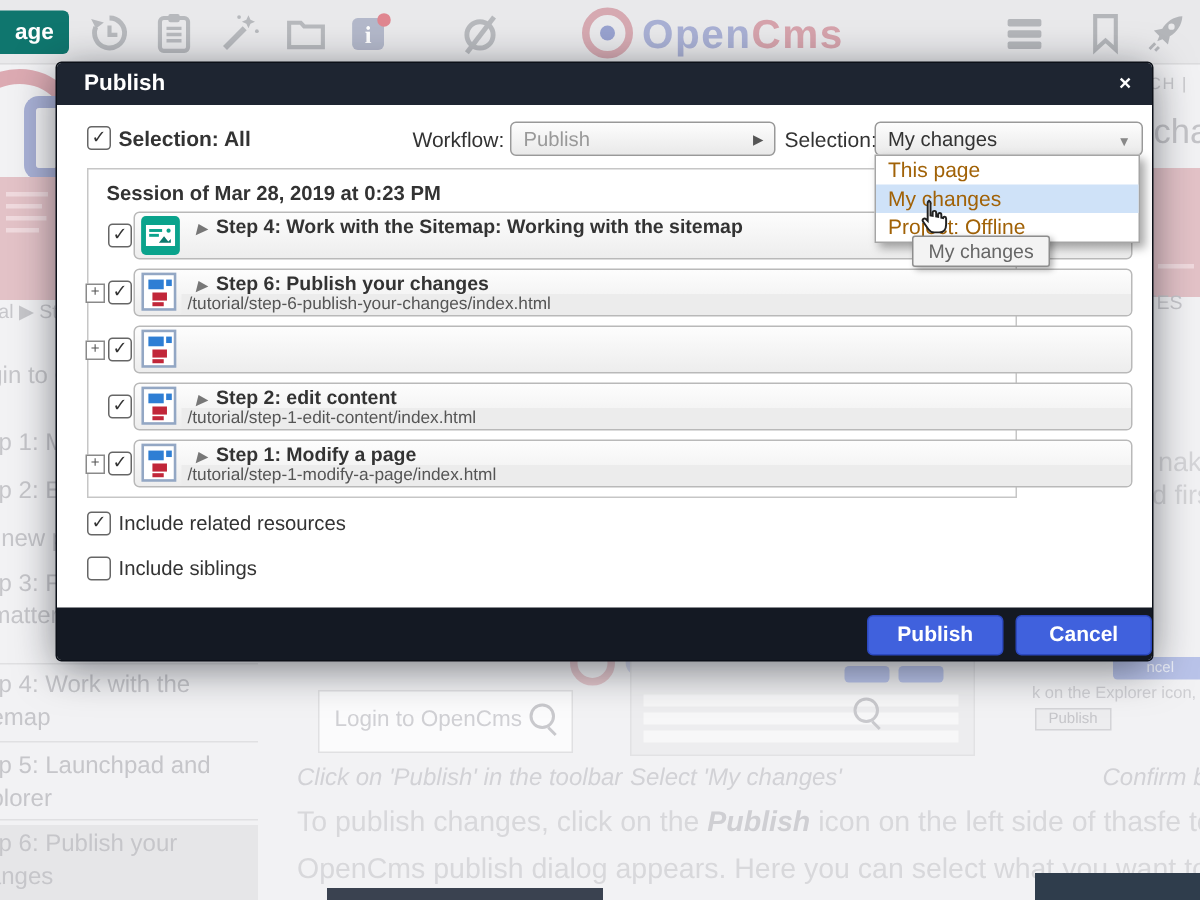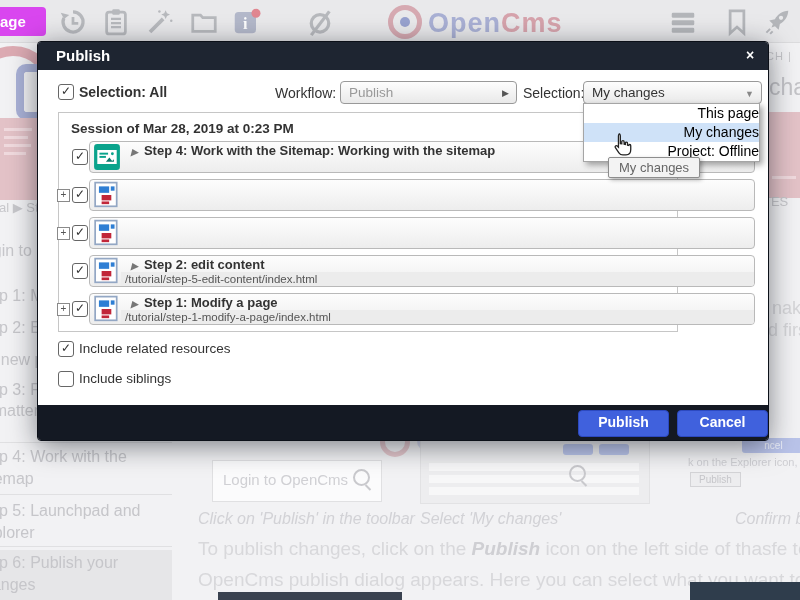--- a/index.html
+++ b/index.html
@@ -2,22 +2,22 @@
 <html><head>
 <meta charset="utf-8">
 <style>
   html,body{margin:0;padding:0;}
   body{width:800px;height:600px;overflow:hidden;position:relative;
        font-family:"Liberation Sans",sans-serif;background:#f2f2f4;}
   .abs{position:absolute;}
   
   #toolbar{left:0;top:0;width:800px;height:42px;background:#e9e9eb;border-bottom:1px solid #dcdcde;z-index:2;}
   .tb-ic{position:absolute;top:7px;width:30px;height:30px;}
-  #page-chip{left:0;top:7px;width:46px;height:29px;background:#d946ef;border-radius:0 4px 4px 0;
-             color:#fff;font-weight:bold;font-size:15px;line-height:29px;text-align:left;}
+  #page-chip{left:0;top:7px;width:46px;height:29px;background:#0f766e;border-radius:0 4px 4px 0;
+             color:#fff;font-weight:bold;font-size:15px;line-height:29px;text-align:center;}
   #tb-logo{left:388px;top:5px;height:34px;display:flex;align-items:flex-end;}
   .logo-ring{width:24px;height:24px;border:5px solid #d6a9b1;border-radius:50%;position:relative;}
   .logo-ring i{position:absolute;left:7px;top:7px;width:10px;height:10px;border-radius:50%;background:#98a2cf;}
   .logo-txt{font-size:27px;font-weight:bold;letter-spacing:1px;margin-left:6px;}
   .lg-open{color:#a9b0d4;} .lg-cms{color:#d6a3ac;}
   
   #bgpage{z-index:1;}
   .frag{color:#c7c7cb;white-space:nowrap;}
   .side-item{left:-25px;font-size:16px;color:#c6c6ca;white-space:nowrap;}
   .sep{left:0;width:172px;height:1px;background:#e0e0e2;}
@@ -53,21 +53,21 @@
   .res-box{position:absolute;left:30px;top:0;width:666px;height:32px;border:1px solid #b9b9b9;border-radius:4px;
            background:linear-gradient(#fdfdfd,#ededed);box-sizing:border-box;display:flex;overflow:hidden;}
   .res-ic{width:28px;height:28px;margin:1px 0 0 3px;flex:0 0 28px;}
   .res-text{flex:1;display:flex;flex-direction:column;min-width:0;}
   .res-title{height:16px;font-size:13px;font-weight:bold;color:#333;padding:1px 0 0 10px;white-space:nowrap;}
   .tri{color:#777;font-size:9px;margin-right:6px;}
   .res-path{height:14px;background:#ececec;font-size:11.5px;color:#555;padding:1px 0 0 4px;white-space:nowrap;}
   
   #ddown{left:545px;top:61px;width:175px;background:#fff;border:1px solid #a5a5a5;z-index:6;
          box-shadow:3px 3px 6px rgba(0,0,0,.35);}
-  .dd-opt{height:19px;font-size:14px;color:#000000;line-height:19px;padding-left:8px;cursor:pointer;text-align:right;}
+  .dd-opt{height:19px;font-size:14px;color:#a16207;line-height:19px;padding-left:8px;cursor:pointer;}
   .dd-hl{background:#cfe2f8;}
   #tooltip{left:570px;top:115px;z-index:7;background:#f3f3f3;border:1px solid #8d8d8d;border-radius:2px;
            box-shadow:2px 2px 4px rgba(0,0,0,.3);font-size:13px;color:#666;padding:2px 10px;white-space:nowrap;}
   #cursor{left:572px;top:90px;z-index:8;}
 </style>
 </head>
 <body>
 
 <div id="bgpage" class="abs" style="left:0;top:42px;width:800px;height:558px;">
 
@@ -271,20 +271,24 @@
       <div class="res-box">
         <span class="res-ic">
           <svg width="28" height="28" viewBox="0 0 26 26">
               <rect x="2" y="1.5" width="20" height="22" fill="#fff" stroke="#93a7c4" stroke-width="1.6"></rect>
               <rect x="5.5" y="5" width="9.5" height="6" fill="#2e7ed4"></rect>
               <rect x="16.5" y="5" width="3.5" height="4" fill="#2e7ed4"></rect>
               <rect x="8" y="13" width="9" height="5" fill="#c12639"></rect>
               <rect x="8" y="19" width="7" height="2.5" fill="#c12639"></rect>
             </svg>
         </span>
+        <div class="res-text">
+          <div class="res-title"><i class="tri">▶</i><span>Step 6: Publish your changes</span></div>
+          <div class="res-path">/tutorial/step-6-publish-your-changes/index.html</div>
+        </div>
       </div>
     </div>
 
     <div class="res-row" style="top:104px;">
       <span class="expand">+</span>
       <span class="cb res-cb"><i style="font-style:normal;">✓</i></span>
       <div class="res-box">
         <span class="res-ic">
           <svg width="28" height="28" viewBox="0 0 26 26">
               <rect x="2" y="1.5" width="20" height="22" fill="#fff" stroke="#93a7c4" stroke-width="1.6"></rect>
@@ -304,21 +308,21 @@
           <svg width="28" height="28" viewBox="0 0 26 26">
               <rect x="2" y="1.5" width="20" height="22" fill="#fff" stroke="#93a7c4" stroke-width="1.6"></rect>
               <rect x="5.5" y="5" width="9.5" height="6" fill="#2e7ed4"></rect>
               <rect x="16.5" y="5" width="3.5" height="4" fill="#2e7ed4"></rect>
               <rect x="8" y="13" width="9" height="5" fill="#c12639"></rect>
               <rect x="8" y="19" width="7" height="2.5" fill="#c12639"></rect>
             </svg>
         </span>
         <div class="res-text">
           <div class="res-title"><i class="tri">▶</i><span>Step 2: edit content</span></div>
-          <div class="res-path">/tutorial/step-5-edit-content/index.html</div>
+          <div class="res-path">/tutorial/step-1-edit-content/index.html</div>
         </div>
       </div>
     </div>
 
     <div class="res-row" style="top:180px;">
       <span class="expand">+</span>
       <span class="cb res-cb"><i style="font-style:normal;">✓</i></span>
       <div class="res-box">
         <span class="res-ic">
           <svg width="28" height="28" viewBox="0 0 26 26">

